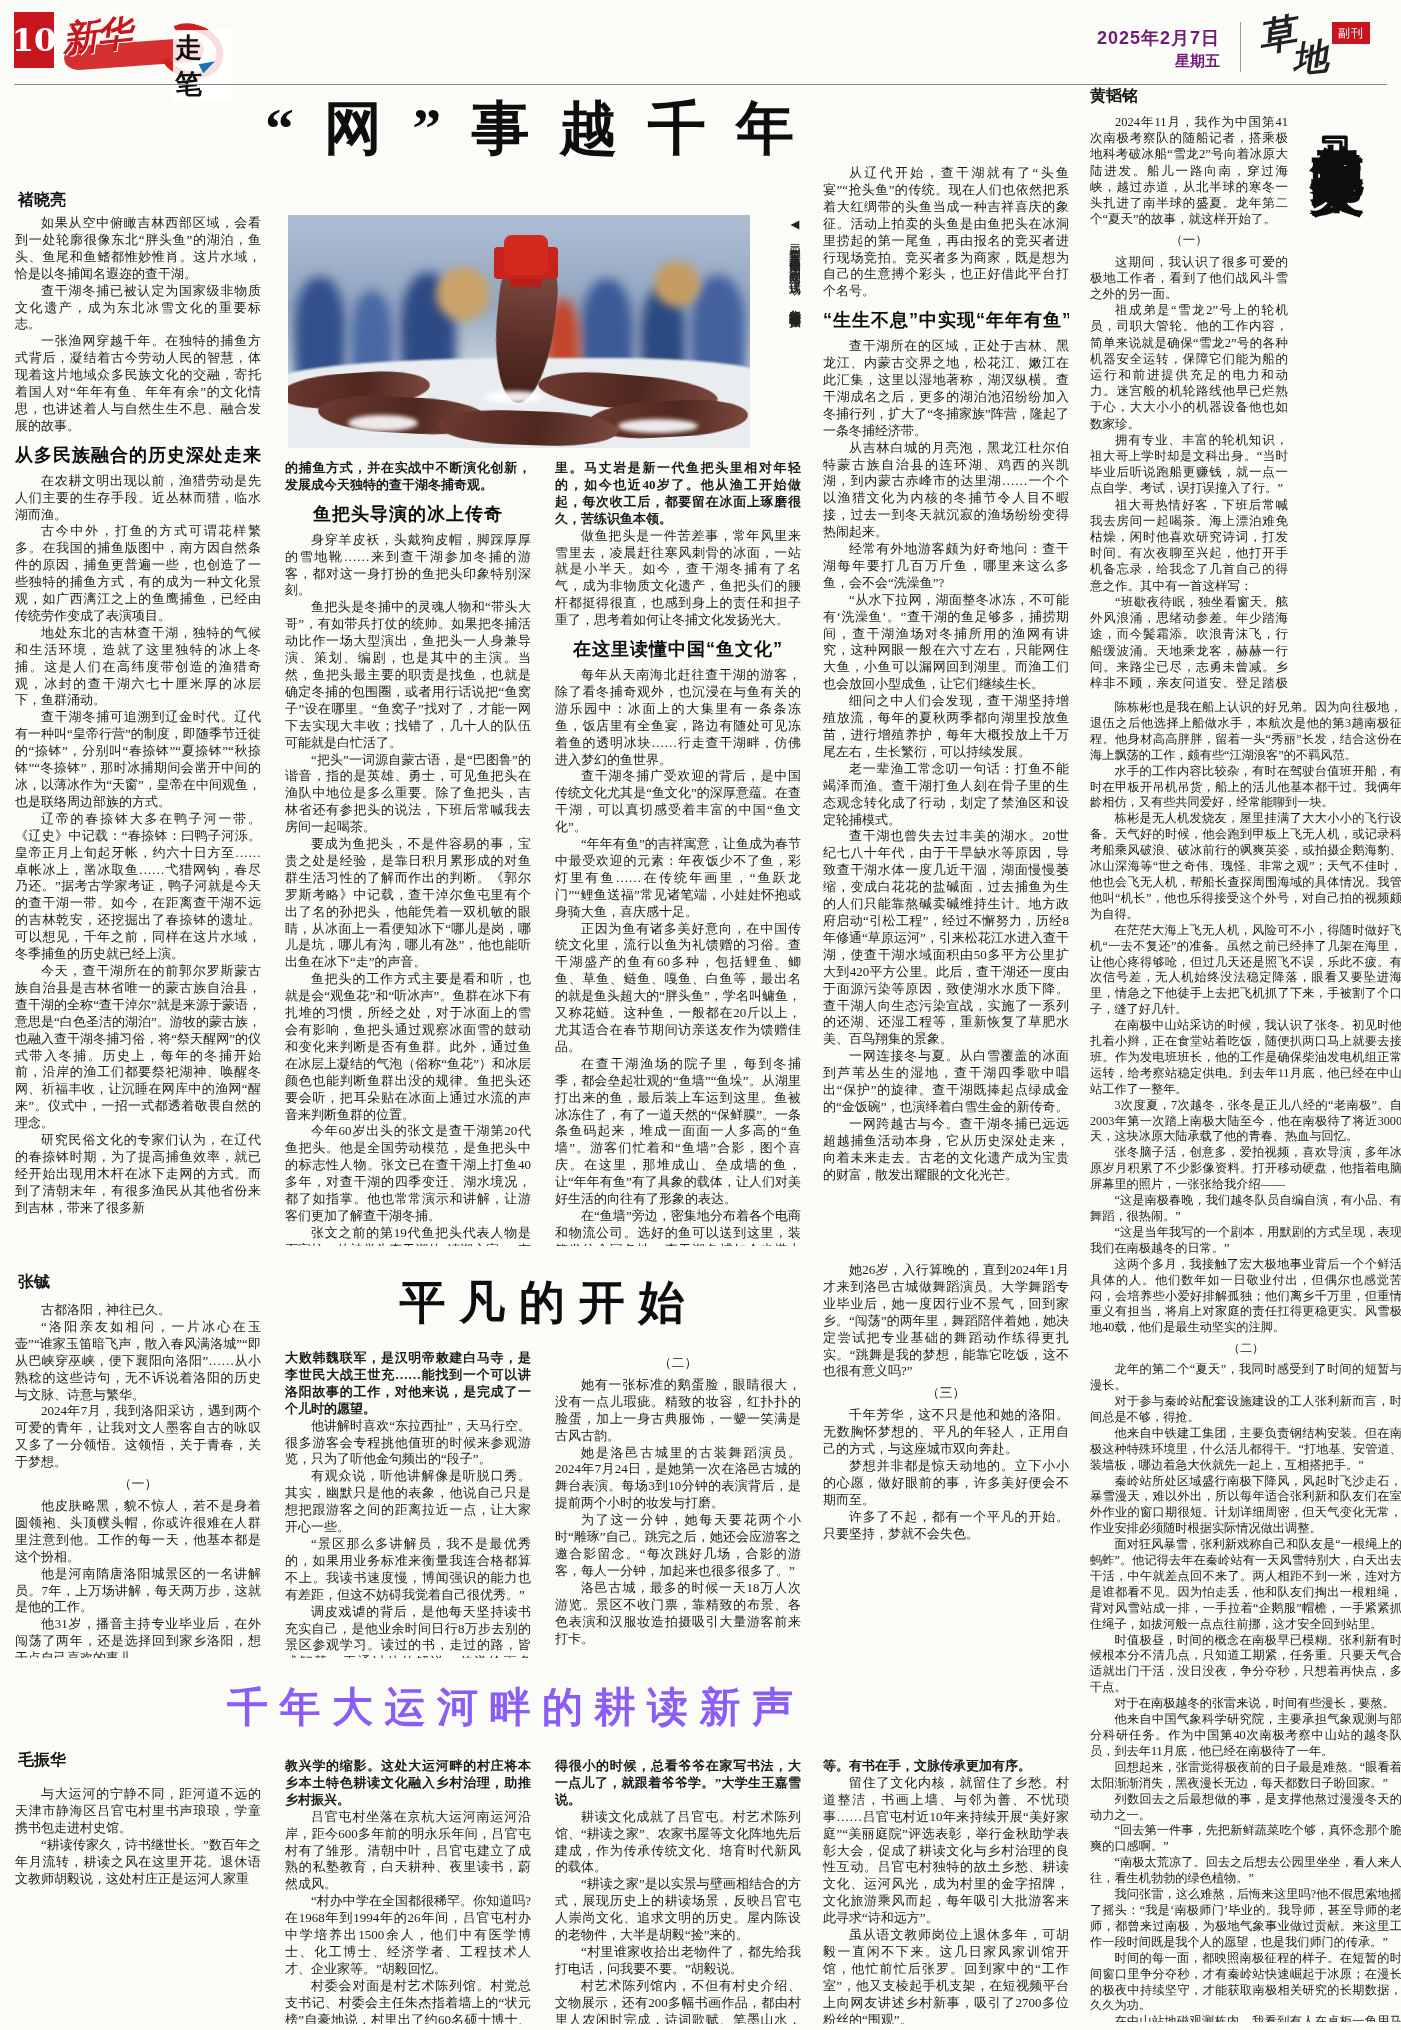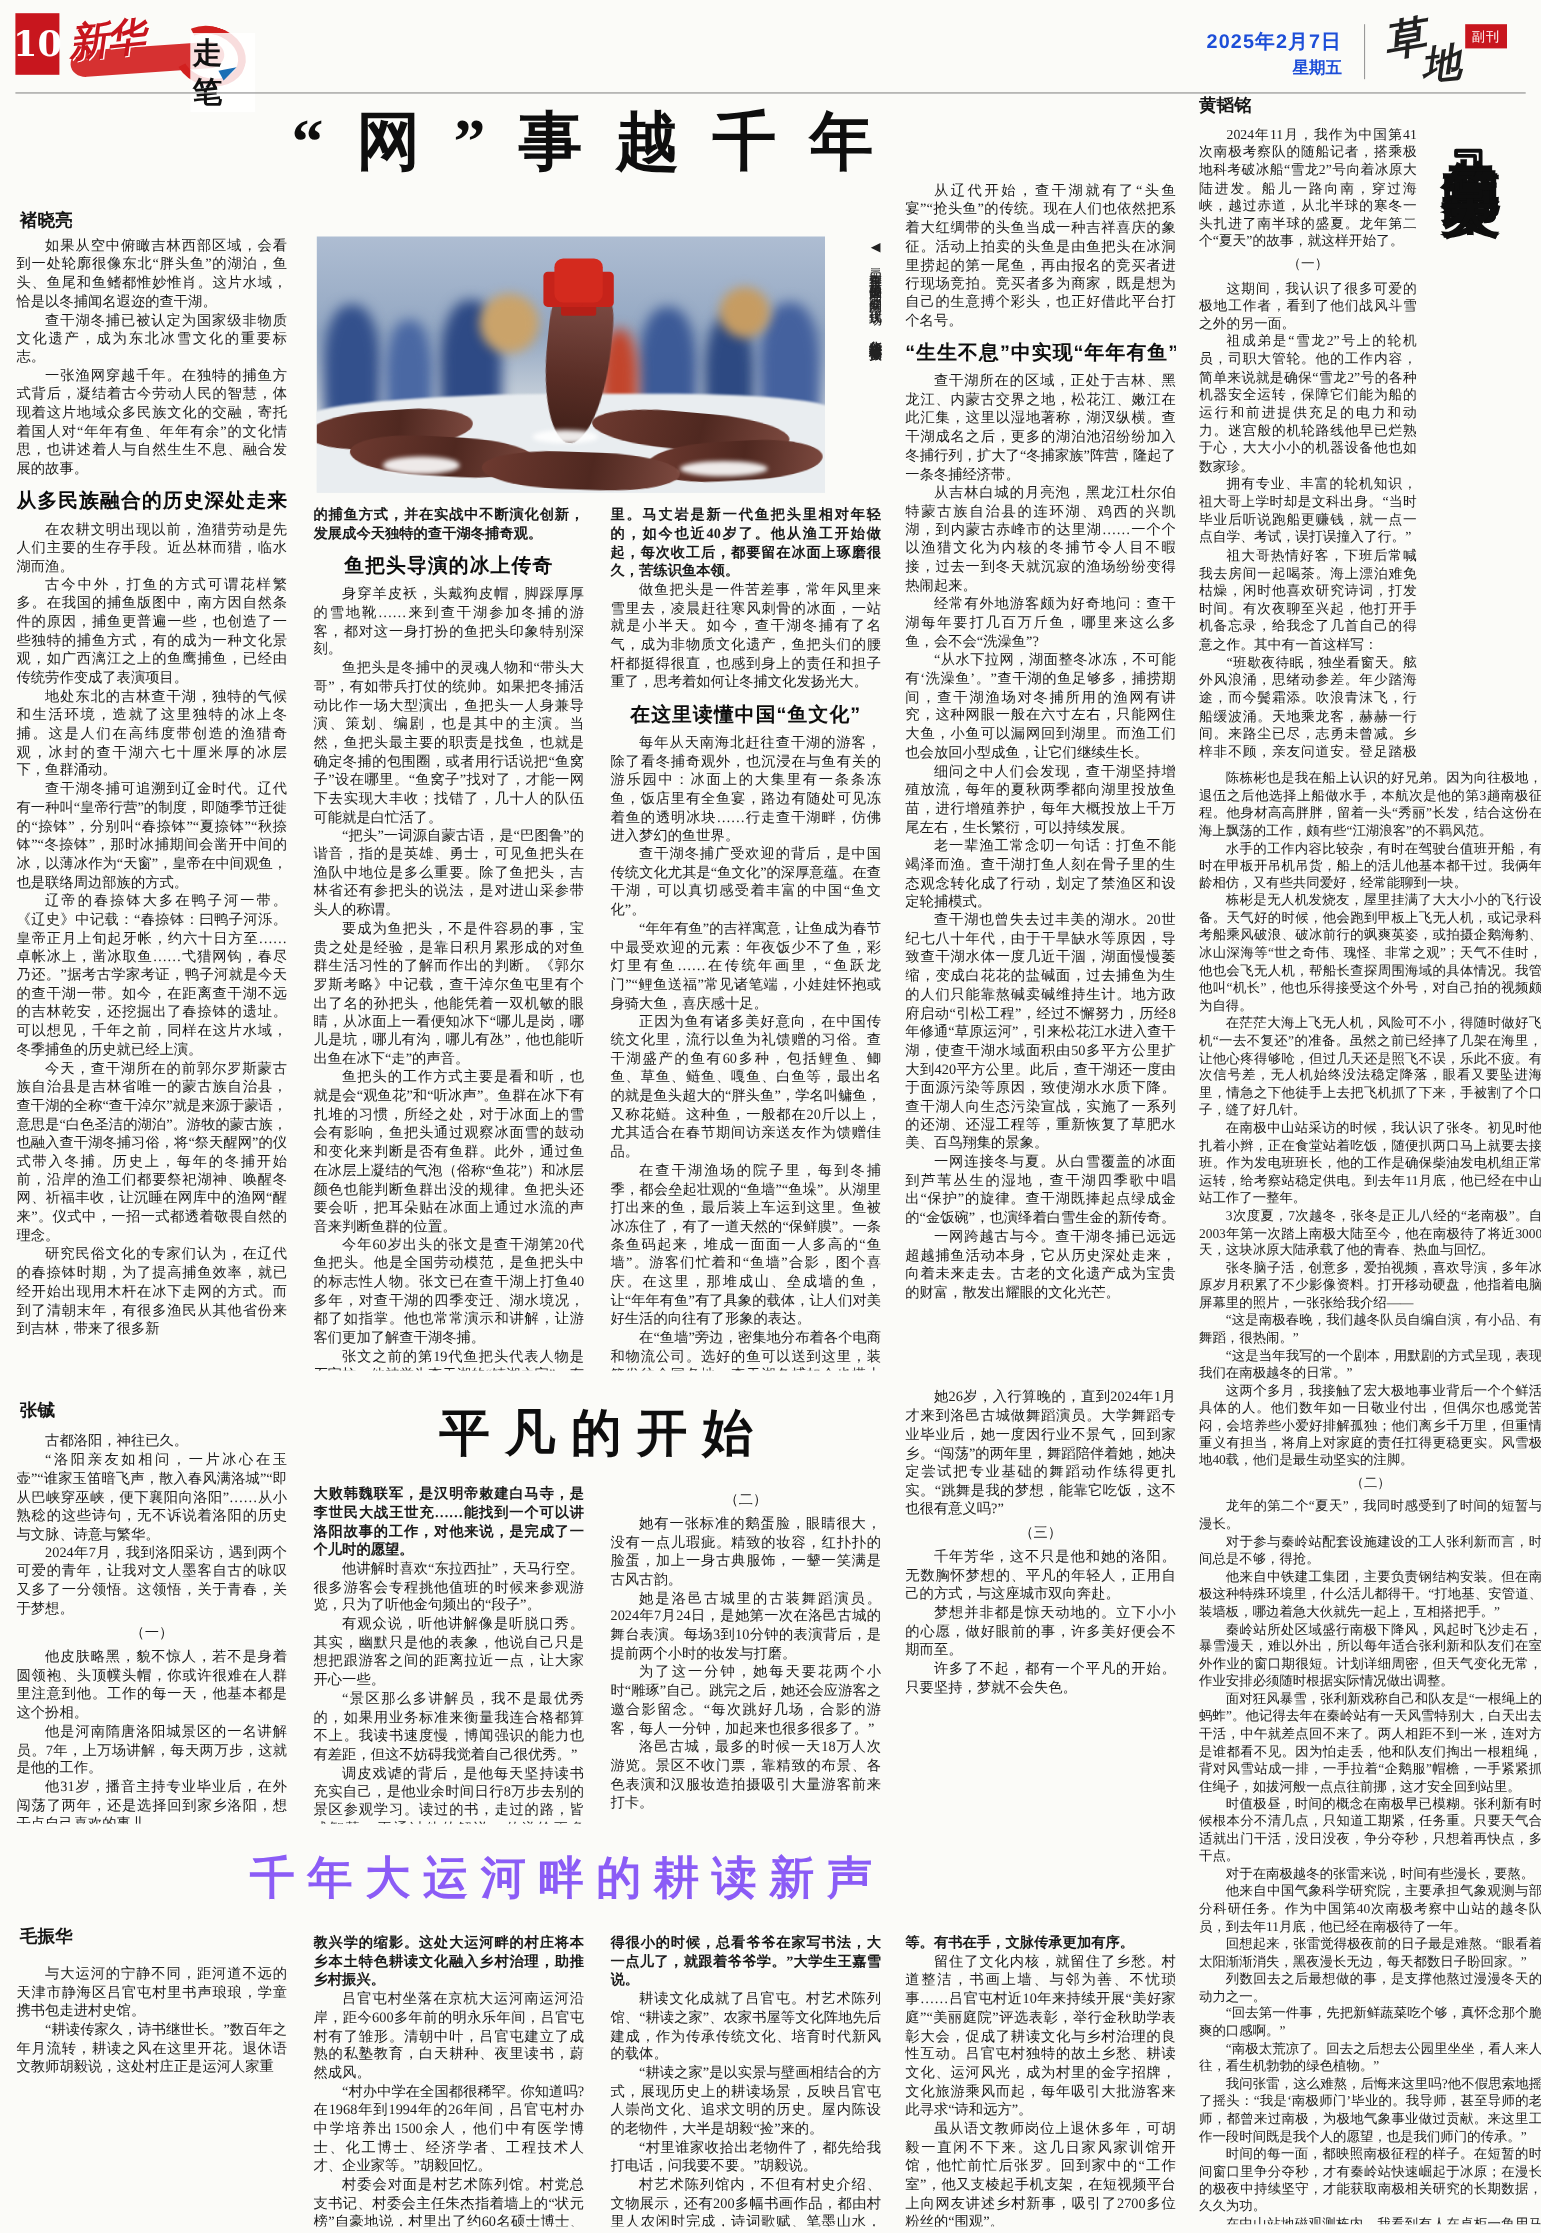--- a/index.html
+++ b/index.html
@@ -14,21 +14,21 @@
                 border-radius:14px/12px;transform:rotate(-4deg);opacity:.92;}
   .logo .ribbon2{position:absolute;left:96px;top:8px;width:52px;height:40px;border:7px solid #d2201f;
                  border-radius:50%;border-left-color:transparent;transform:rotate(18deg);}
   .logo .xh{position:absolute;left:0;top:-4px;font-size:36px;font-weight:bold;color:#c8161e;
             font-style:italic;transform:rotate(-6deg);letter-spacing:-2px;text-shadow:1px 1px 0 #fff;}
   .logo .zb{position:absolute;left:76px;top:14px;font-size:27px;font-weight:bold;color:#111;
             background:rgba(255,255,255,.85);padding:0 2px;letter-spacing:1px;margin-left:35px;}
   .logo .pen{position:absolute;left:138px;top:44px;width:0;height:0;border-left:16px solid #1c6fb5;
              border-top:5px solid transparent;border-bottom:5px solid transparent;transform:rotate(-28deg);}
   .dateblock{position:absolute;left:1060px;top:26px;width:160px;text-align:right;
-             font-family:"Liberation Sans",sans-serif;color:#1d4ed8;}
+             font-family:"Liberation Sans",sans-serif;color:#701a75;}
   .dateblock .d1{font-size:18px;font-weight:bold;letter-spacing:1px;}
   .dateblock .d2{font-size:15px;font-weight:bold;margin-top:2px;}
   .vsep{position:absolute;left:1240px;top:22px;height:50px;border-left:1px solid #999;}
   .cdlogo{position:absolute;left:1258px;top:8px;width:130px;height:70px;}
   .cdlogo .c1{position:absolute;left:0;top:2px;font-size:38px;font-weight:bold;color:#222;
               font-style:italic;transform:rotate(-10deg);}
   .cdlogo .c2{position:absolute;left:34px;top:26px;font-size:36px;font-weight:bold;color:#222;
               font-style:italic;transform:rotate(-6deg);}
   .cdlogo .fk{position:absolute;left:74px;top:14px;width:38px;height:22px;background:#c8161e;color:#fff;
               font-size:12px;font-family:"Liberation Sans",sans-serif;display:flex;align-items:center;
@@ -144,21 +144,21 @@
   <div class="vcaption">
     <span>◀ 二〇二四年十二月二十八日拍摄的查干湖冬捕“祭湖醒网”仪式现场。</span>
     <span class="cr">新华社记者张楠摄</span>
   </div>
 
   <div class="col" style="left:285px;top:460px;width:246px;height:786px">
       <p class="c">的捕鱼方式，并在实战中不断演化创新，发展成今天独特的查干湖冬捕奇观。</p>
       <p class="s">鱼把头导演的冰上传奇</p>
       <p>身穿羊皮袄，头戴狗皮帽，脚踩厚厚的雪地靴……来到查干湖参加冬捕的游客，都对这一身打扮的鱼把头印象特别深刻。</p>
       <p>鱼把头是冬捕中的灵魂人物和“带头大哥”，有如带兵打仗的统帅。如果把冬捕活动比作一场大型演出，鱼把头一人身兼导演、策划、编剧，也是其中的主演。当然，鱼把头最主要的职责是找鱼，也就是确定冬捕的包围圈，或者用行话说把“鱼窝子”设在哪里。“鱼窝子”找对了，才能一网下去实现大丰收；找错了，几十人的队伍可能就是白忙活了。</p>
-      <p>“把头”一词源自蒙古语，是“巴图鲁”的谐音，指的是英雄、勇士，可见鱼把头在渔队中地位是多么重要。除了鱼把头，吉林省还有参把头的说法，是对进山采参带头人的称谓。</p>
+      <p>“把头”一词源自蒙古语，是“巴图鲁”的谐音，指的是英雄、勇士，可见鱼把头在渔队中地位是多么重要。除了鱼把头，吉林省还有参把头的说法，下班后常喊我去房间一起喝茶。</p>
       <p>要成为鱼把头，不是件容易的事，宝贵之处是经验，是靠日积月累形成的对鱼群生活习性的了解而作出的判断。《郭尔罗斯考略》中记载，查干淖尔鱼屯里有个出了名的孙把头，他能凭着一双机敏的眼睛，从冰面上一看便知冰下“哪儿是岗，哪儿是坑，哪儿有沟，哪儿有氹”，他也能听出鱼在冰下“走”的声音。</p>
       <p>鱼把头的工作方式主要是看和听，也就是会“观鱼花”和“听冰声”。鱼群在冰下有扎堆的习惯，所经之处，对于冰面上的雪会有影响，鱼把头通过观察冰面雪的鼓动和变化来判断是否有鱼群。此外，通过鱼在冰层上凝结的气泡（俗称“鱼花”）和冰层颜色也能判断鱼群出没的规律。鱼把头还要会听，把耳朵贴在冰面上通过水流的声音来判断鱼群的位置。</p>
       <p>今年60岁出头的张文是查干湖第20代鱼把头。他是全国劳动模范，是鱼把头中的标志性人物。张文已在查干湖上打鱼40多年，对查干湖的四季变迁、湖水境况，都了如指掌。他也常常演示和讲解，让游客们更加了解查干湖冬捕。</p>
       <p>张文之前的第19代鱼把头代表人物是石宝柱，他被誉为查干湖的“镇湖之宝”，有60多年的鱼把头经历，如今老人已经仙逝。石把头曾在《舌尖上的中国》中出镜，讲述查干湖冬捕故事。节目播出后，他也成为查干湖冬捕的“代言人”。石把头的成长非常不易，年轻时为了学本领，偷偷学艺，曾掉进冰窟窿中。石把头的儿子也是远近闻名的“老业务员”，他的“捕鱼笔记”记了厚厚十多本。</p>
     </div>
   <div class="col" style="left:555px;top:460px;width:246px;height:786px">
       <p class="c">里。马丈岩是新一代鱼把头里相对年轻的，如今也近40岁了。他从渔工开始做起，每次收工后，都要留在冰面上琢磨很久，苦练识鱼本领。</p>
       <p>做鱼把头是一件苦差事，常年风里来雪里去，凌晨赶往寒风刺骨的冰面，一站就是小半天。如今，查干湖冬捕有了名气，成为非物质文化遗产，鱼把头们的腰杆都挺得很直，也感到身上的责任和担子重了，思考着如何让冬捕文化发扬光大。</p>
       <p class="s">在这里读懂中国“鱼文化”</p>
       <p>每年从天南海北赶往查干湖的游客，除了看冬捕奇观外，也沉浸在与鱼有关的游乐园中：冰面上的大集里有一条条冻鱼，饭店里有全鱼宴，路边有随处可见冻着鱼的透明冰块……行走查干湖畔，仿佛进入梦幻的鱼世界。</p>

